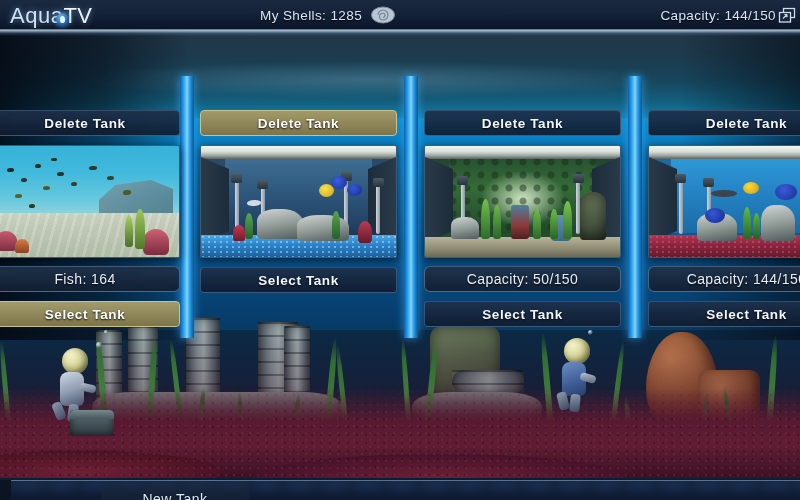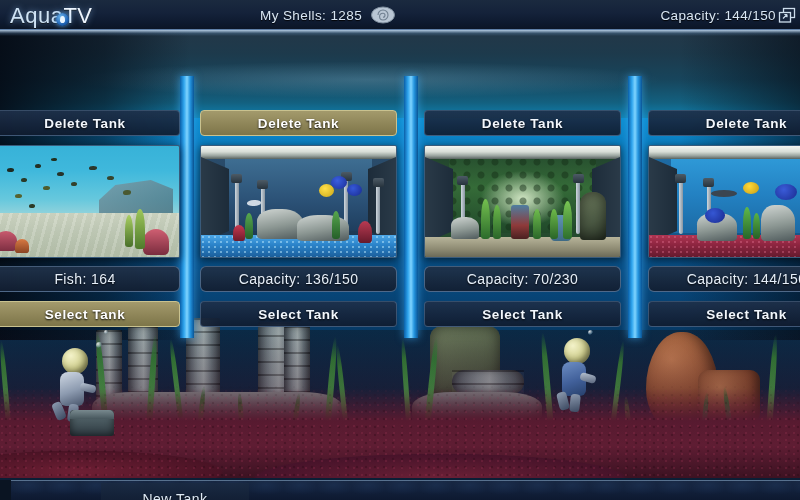--- a/index.html
+++ b/index.html
@@ -418,21 +418,20 @@
         <div class="rockmound" style="left:96px;bottom:16px;width:52px;height:26px;"></div>
         <div class="t1-coral" style="left:32px;bottom:16px;width:12px;height:16px;background:linear-gradient(180deg,#c8384f,#6f1c2c);"></div>
         <div class="t1-coral" style="right:24px;bottom:14px;width:14px;height:22px;background:linear-gradient(180deg,#b93a52,#661a2b);"></div>
         <div class="t1-coral" style="left:44px;bottom:18px;width:8px;height:26px;border-radius:50% 50% 3px 3px;background:linear-gradient(180deg,#57a84f,#26622b);"></div>
         <div class="t1-coral" style="right:56px;bottom:18px;width:8px;height:28px;border-radius:50% 50% 3px 3px;background:linear-gradient(180deg,#56a64d,#255f29);"></div>
         <div class="fishdot" style="left:118px;top:38px;width:15px;height:13px;border-radius:50%;background:radial-gradient(circle at 40% 35%,#ffe14a,#c9a417);"></div>
         <div class="fishdot" style="left:130px;top:30px;width:16px;height:13px;border-radius:50%;background:radial-gradient(circle at 40% 35%,#3a5fe0,#1b2d96);"></div>
         <div class="fishdot" style="left:146px;top:38px;width:15px;height:12px;border-radius:50%;background:radial-gradient(circle at 40% 35%,#3558d8,#182a90);"></div>
         <div class="fishdot" style="left:46px;top:54px;width:14px;height:6px;background:#cfd9e3;"></div>
       </div>
-      <div class="cap-pill">Capacity: 136/150</div>
       <div class="btn sel-btn">Select Tank</div>
     </div>
 
     <div class="tank" style="left:424px;">
       <div class="btn">Delete Tank</div>
       <div class="tank-view">
         <div class="t3"></div>
         <div class="t3-bk"></div>
         <div class="hood"></div>
         <div class="wallL"></div>
@@ -445,21 +444,21 @@
         <div class="statue" style="right:14px;top:46px;width:26px;height:48px;"></div>
         <div class="rockmound" style="left:26px;bottom:18px;width:28px;height:22px;"></div>
         <div class="t1-coral" style="left:86px;bottom:18px;width:18px;height:34px;border-radius:3px;background:linear-gradient(180deg,#4e7ea0,#8e3a3a 60%,#4a2020);"></div>
         <div class="t1-coral" style="left:126px;bottom:16px;width:20px;height:26px;border-radius:4px;background:linear-gradient(180deg,#5f93b2,#3e6a85);"></div>
         <div class="t1-coral" style="left:56px;bottom:18px;width:9px;height:40px;border-radius:50% 50% 3px 3px;background:linear-gradient(180deg,#74c04f,#2c6b2b);"></div>
         <div class="t1-coral" style="left:68px;bottom:18px;width:8px;height:34px;border-radius:50% 50% 3px 3px;background:linear-gradient(180deg,#6bb84a,#2a6529);"></div>
         <div class="t1-coral" style="left:108px;bottom:18px;width:8px;height:30px;border-radius:50% 50% 3px 3px;background:linear-gradient(180deg,#6fbc4d,#2b672a);"></div>
         <div class="t1-coral" style="right:48px;bottom:18px;width:9px;height:38px;border-radius:50% 50% 3px 3px;background:linear-gradient(180deg,#79c553,#2e6f2d);"></div>
         <div class="t1-coral" style="right:62px;bottom:18px;width:8px;height:30px;border-radius:50% 50% 3px 3px;background:linear-gradient(180deg,#6db949,#2a6528);"></div>
       </div>
-      <div class="cap-pill">Capacity: 70/230</div>
+      <div class="cap-pill">Capacity: 50/150</div>
       <div class="btn sel-btn">Select Tank</div>
     </div>
 
     <div class="tank" style="left:648px;">
       <div class="btn">Delete Tank</div>
       <div class="tank-view">
         <div class="t4"></div>
         <div class="t4-bk"></div>
         <div class="hood"></div>
         <div class="wallL"></div>

